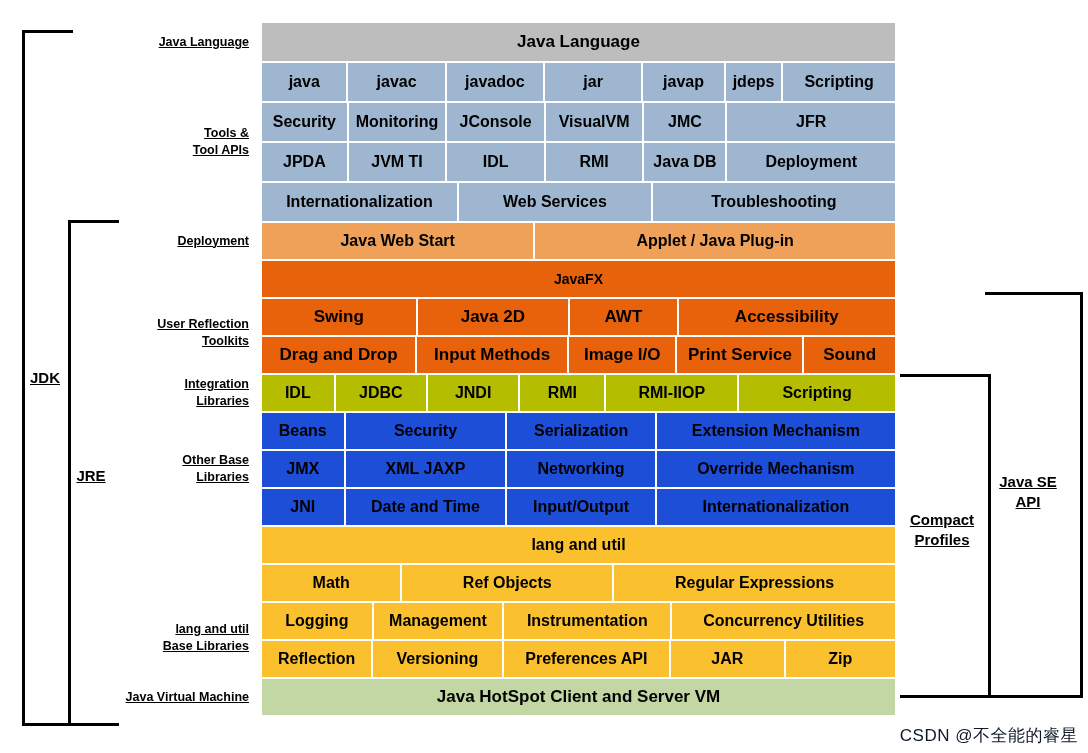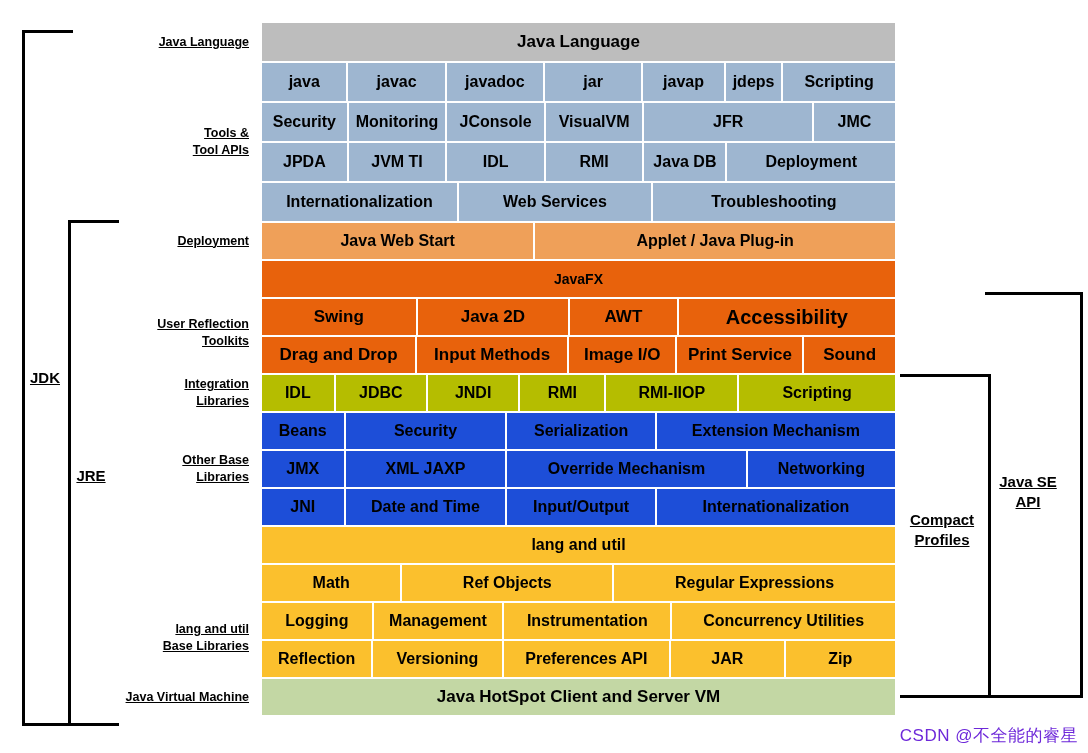--- a/index.html
+++ b/index.html
@@ -73,21 +73,21 @@
   
   .bracket{position:absolute;border:3px solid #000;}
   .bracket.left  {border-right:none;}
   .bracket.right {border-left:none;}
 
   
   #watermark{
     position:absolute;
     right:10px;bottom:6px;
     font-size:17px;
-    color:#6d28d9;
+    color:#0f172a;
     font-family:"Liberation Sans", sans-serif;
     white-space:nowrap;
     letter-spacing:.5px;
   }
 </style>
 </head>
 <body>
 
 <div id="stage">
 
@@ -159,22 +159,22 @@
           <div class="cell c-blue" style="flex: 15.5 1 0px; font-size: 16px;">jar</div>
           <div class="cell c-blue" style="flex: 13 1 0px; font-size: 16px;">javap</div>
           <div class="cell c-blue" style="flex: 8.9 1 0px; font-size: 16px;">jdeps</div>
           <div class="cell c-blue" style="flex: 18 1 0px; font-size: 16px;">Scripting</div>
         </div>
         <div class="row" style="height: 40px;">
           <div class="cell c-blue" style="flex: 13.6 1 0px; font-size: 16px;">Security</div>
           <div class="cell c-blue" style="flex: 15.5 1 0px; font-size: 16px;">Monitoring</div>
           <div class="cell c-blue" style="flex: 15.5 1 0px; font-size: 16px;">JConsole</div>
           <div class="cell c-blue" style="flex: 15.5 1 0px; font-size: 16px;">VisualVM</div>
+          <div class="cell c-blue" style="flex: 13 1 0px; font-size: 16px;">JMC</div>
           <div class="cell c-blue" style="flex: 26.9 1 0px; font-size: 16px;">JFR</div>
-          <div class="cell c-blue" style="flex: 13 1 0px; font-size: 16px;">JMC</div>
         </div>
         <div class="row" style="height: 40px;">
           <div class="cell c-blue" style="flex: 13.6 1 0px; font-size: 16px;">JPDA</div>
           <div class="cell c-blue" style="flex: 15.5 1 0px; font-size: 16px;">JVM TI</div>
           <div class="cell c-blue" style="flex: 15.5 1 0px; font-size: 16px;">IDL</div>
           <div class="cell c-blue" style="flex: 15.5 1 0px; font-size: 16px;">RMI</div>
           <div class="cell c-blue" style="flex: 13 1 0px; font-size: 16px;">Java DB</div>
           <div class="cell c-blue" style="flex: 26.9 1 0px; font-size: 16px;">Deployment</div>
         </div>
         <div class="row" style="height: 40px;">
@@ -190,21 +190,21 @@
         </div>
       </div>
       <div>
         <div class="row" style="height: 38px;">
           <div class="cell c-orange" style="flex: 100 1 0px; font-size: 14px;">JavaFX</div>
         </div>
         <div class="row" style="height: 38px;">
           <div class="cell c-orange" style="flex: 24.5 1 0px; font-size: 17px;">Swing</div>
           <div class="cell c-orange" style="flex: 24 1 0px; font-size: 17px;">Java 2D</div>
           <div class="cell c-orange" style="flex: 17 1 0px; font-size: 17px;">AWT</div>
-          <div class="cell c-orange" style="flex: 34.5 1 0px; font-size: 20px;">Accessibility</div>
+          <div class="cell c-orange" style="flex: 34.5 1 0px; font-size: 17px;">Accessibility</div>
         </div>
         <div class="row" style="height: 38px;">
           <div class="cell c-orange" style="flex: 24.5 1 0px; font-size: 17px;">Drag and Drop</div>
           <div class="cell c-orange" style="flex: 24 1 0px; font-size: 17px;">Input Methods</div>
           <div class="cell c-orange" style="flex: 17 1 0px; font-size: 17px;">Image I/O</div>
           <div class="cell c-orange" style="flex: 20 1 0px; font-size: 17px;">Print Service</div>
           <div class="cell c-orange" style="flex: 14.5 1 0px; font-size: 17px;">Sound</div>
         </div>
       </div>
       <div>
@@ -220,22 +220,22 @@
       <div>
         <div class="row" style="height: 38px;">
           <div class="cell c-gold" style="flex: 13 1 0px; font-size: 16px;">Beans</div>
           <div class="cell c-gold" style="flex: 25.5 1 0px; font-size: 16px;">Security</div>
           <div class="cell c-gold" style="flex: 23.5 1 0px; font-size: 16px;">Serialization</div>
           <div class="cell c-gold" style="flex: 38 1 0px; font-size: 16px;">Extension Mechanism</div>
         </div>
         <div class="row" style="height: 38px;">
           <div class="cell c-gold" style="flex: 13 1 0px; font-size: 16px;">JMX</div>
           <div class="cell c-gold" style="flex: 25.5 1 0px; font-size: 16px;">XML JAXP</div>
+          <div class="cell c-gold" style="flex: 23.5 1 0px; font-size: 16px;">Networking</div>
           <div class="cell c-gold" style="flex: 38 1 0px; font-size: 16px;">Override Mechanism</div>
-          <div class="cell c-gold" style="flex: 23.5 1 0px; font-size: 16px;">Networking</div>
         </div>
         <div class="row" style="height: 38px;">
           <div class="cell c-gold" style="flex: 13 1 0px; font-size: 16px;">JNI</div>
           <div class="cell c-gold" style="flex: 25.5 1 0px; font-size: 16px;">Date and Time</div>
           <div class="cell c-gold" style="flex: 23.5 1 0px; font-size: 16px;">Input/Output</div>
           <div class="cell c-gold" style="flex: 38 1 0px; font-size: 16px;">Internationalization</div>
         </div>
       </div>
       <div>
         <div class="row" style="height: 38px;">

